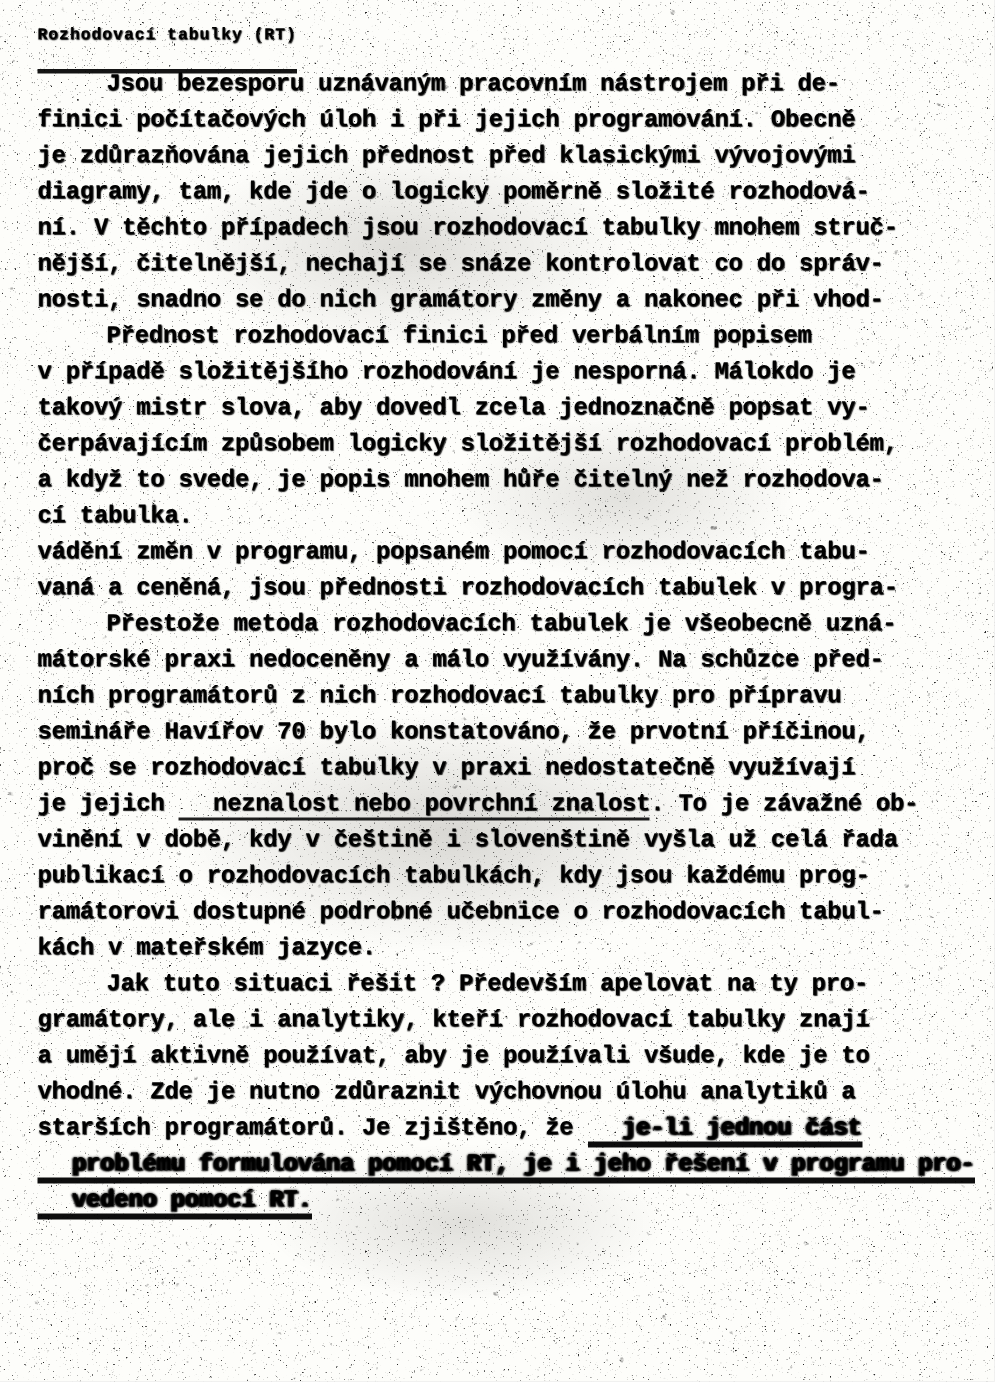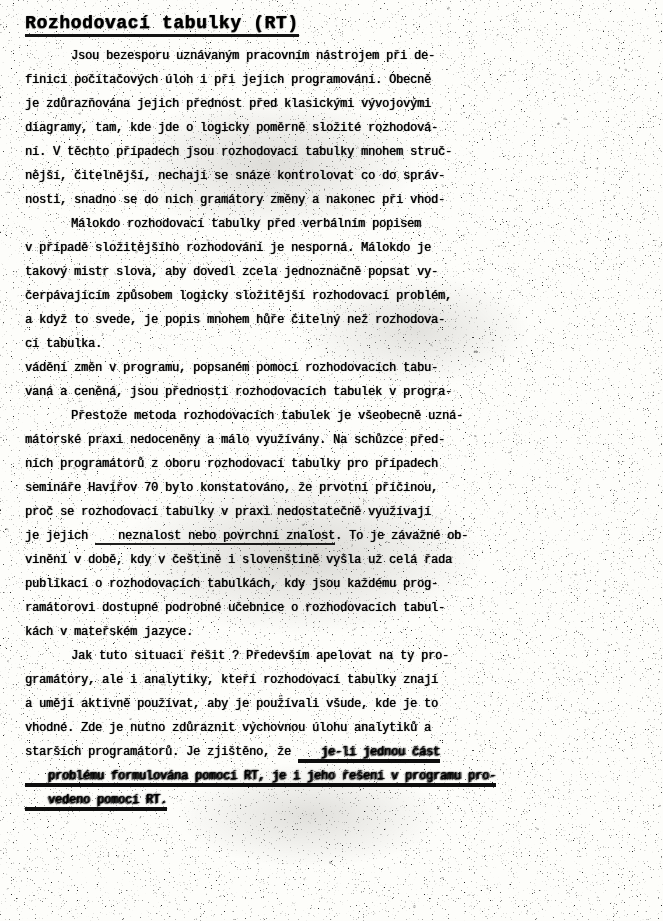--- a/index.html
+++ b/index.html
@@ -22,33 +22,33 @@
     left: 25px;
     top: 13px;
     right: 14px;
     filter: blur(0.35px) contrast(1.55);
   }
   .title-row {
     height: 26px;
     margin-bottom: 5px;
   }
   .doc-title {
-    font-size: 18px;
+    font-size: 11px;
     font-weight: bold;
     letter-spacing: 0.6px;
     white-space: pre;
-    padding-bottom: 1px;
+    padding-bottom: 16px;
     border-bottom: 3px solid rgba(18, 13, 9, 0.92);
     text-shadow: 0.6px 0.4px 0.8px rgba(20,14,8,0.85), -0.3px 0.5px 0.7px rgba(20,14,8,0.45);
   }
   .line {
     height: 24px;
     line-height: 24px;
-    font-size: 12px;
-    font-weight: normal;
+    font-size: 16px;
+    font-weight: bold;
     white-space: pre;
     letter-spacing: -0.2px;
     text-shadow: 0.55px 0.4px 0.75px rgba(22,15,9,0.8), -0.3px 0.45px 0.7px rgba(22,15,9,0.4);
   }
   .line.indent { padding-left: 46px; }
   .seg.u {
     border-bottom: 2.6px solid rgba(14, 10, 7, 0.88);
     padding-left: 23px;
   }
   .seg.h {
@@ -96,35 +96,35 @@
         <div class="para">
           <div class="line indent"><span class="seg">Jsou bezesporu uznávaným pracovním nástrojem při de-</span></div>
           <div class="line"><span class="seg">finici počítačových úloh i při jejich programování. Obecně</span></div>
           <div class="line"><span class="seg">je zdůrazňována jejich přednost před klasickými vývojovými</span></div>
           <div class="line"><span class="seg">diagramy, tam, kde jde o logicky poměrně složité rozhodová-</span></div>
           <div class="line"><span class="seg">ní. V těchto případech jsou rozhodovací tabulky mnohem struč-</span></div>
           <div class="line"><span class="seg">nější, čitelnější, nechají se snáze kontrolovat co do správ-</span></div>
           <div class="line"><span class="seg">nosti, snadno se do nich gramátory změny a nakonec při vhod-</span></div>
         </div>
         <div class="para">
-          <div class="line indent"><span class="seg">Málokdo rozhodovací tabulky před verbálním popisem</span></div>
+          <div class="line indent"><span class="seg">Přednost rozhodovací finici před verbálním popisem</span></div>
           <div class="line"><span class="seg">v případě složitějšího rozhodování je nesporná. Málokdo je</span></div>
           <div class="line"><span class="seg">takový mistr slova, aby dovedl zcela jednoznačně popsat vy-</span></div>
           <div class="line"><span class="seg">čerpávajícím způsobem logicky složitější rozhodovací problém,</span></div>
           <div class="line"><span class="seg">a když to svede, je popis mnohem hůře čitelný než rozhodova-</span></div>
           <div class="line"><span class="seg">cí tabulka.</span></div>
         </div>
         <div class="para">
           <div class="line"><span class="seg">vádění změn v programu, popsaném pomocí rozhodovacích tabu-</span></div>
         </div>
         <div class="para">
           <div class="line"><span class="seg">vaná a ceněná, jsou přednosti rozhodovacích tabulek v progra-</span></div>
           <div class="line indent"><span class="seg">Přestože metoda rozhodovacích tabulek je všeobecně uzná-</span></div>
           <div class="line"><span class="seg">mátorské praxi nedoceněny a málo využívány. Na schůzce před-</span></div>
-          <div class="line"><span class="seg">ních programátorů z oboru rozhodovací tabulky pro případech</span></div>
+          <div class="line"><span class="seg">ních programátorů z nich rozhodovací tabulky pro přípravu</span></div>
           <div class="line"><span class="seg">semináře Havířov 70 bylo konstatováno, že prvotní příčinou,</span></div>
           <div class="line"><span class="seg">proč se rozhodovací tabulky v praxi nedostatečně využívají</span></div>
           <div class="line"><span class="seg">je jejich </span><span class="seg u">neznalost nebo povrchní znalost</span><span class="seg">. To je závažné ob-</span></div>
           <div class="line"><span class="seg">vinění v době, kdy v češtině i slovenštině vyšla už celá řada</span></div>
           <div class="line"><span class="seg">publikací o rozhodovacích tabulkách, kdy jsou každému prog-</span></div>
           <div class="line"><span class="seg">ramátorovi dostupné podrobné učebnice o rozhodovacích tabul-</span></div>
           <div class="line"><span class="seg">kách v mateřském jazyce.</span></div>
         </div>
         <div class="para">
           <div class="line indent"><span class="seg">Jak tuto situaci řešit ? Především apelovat na ty pro-</span></div>

